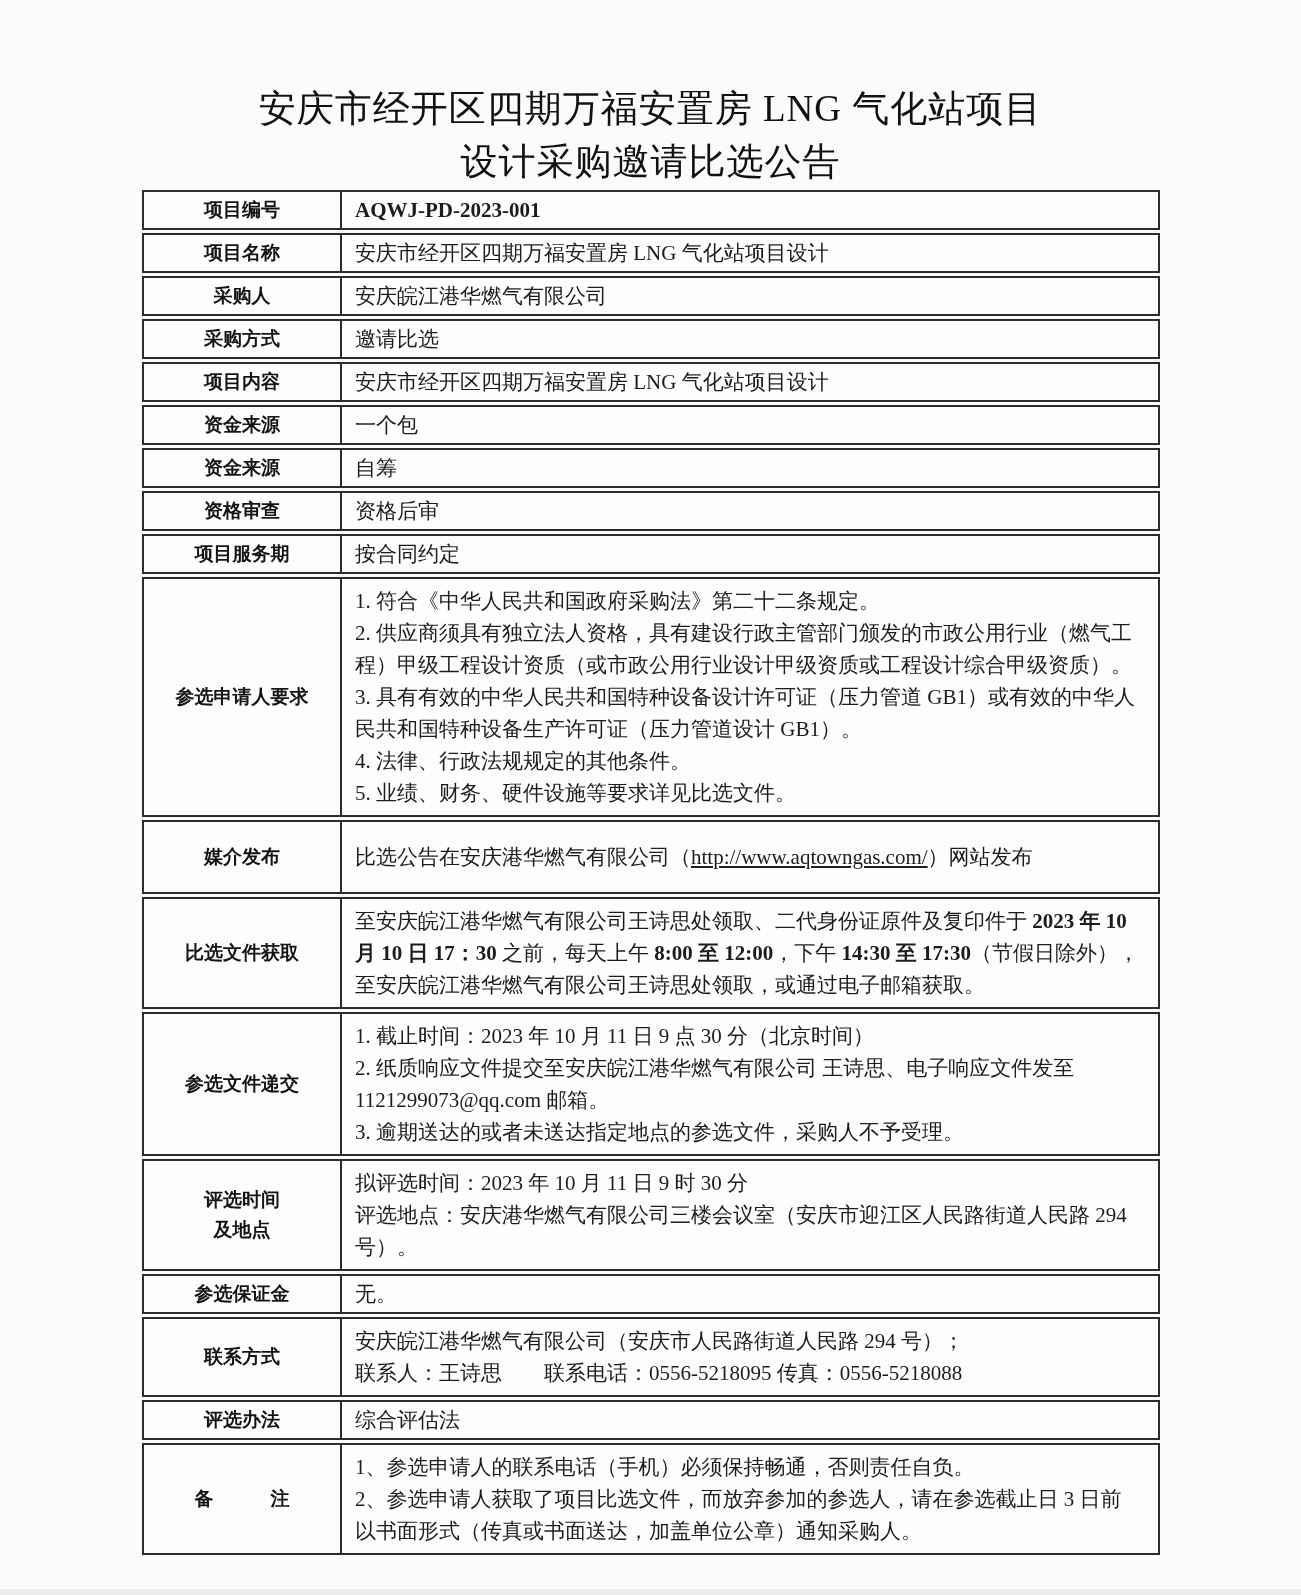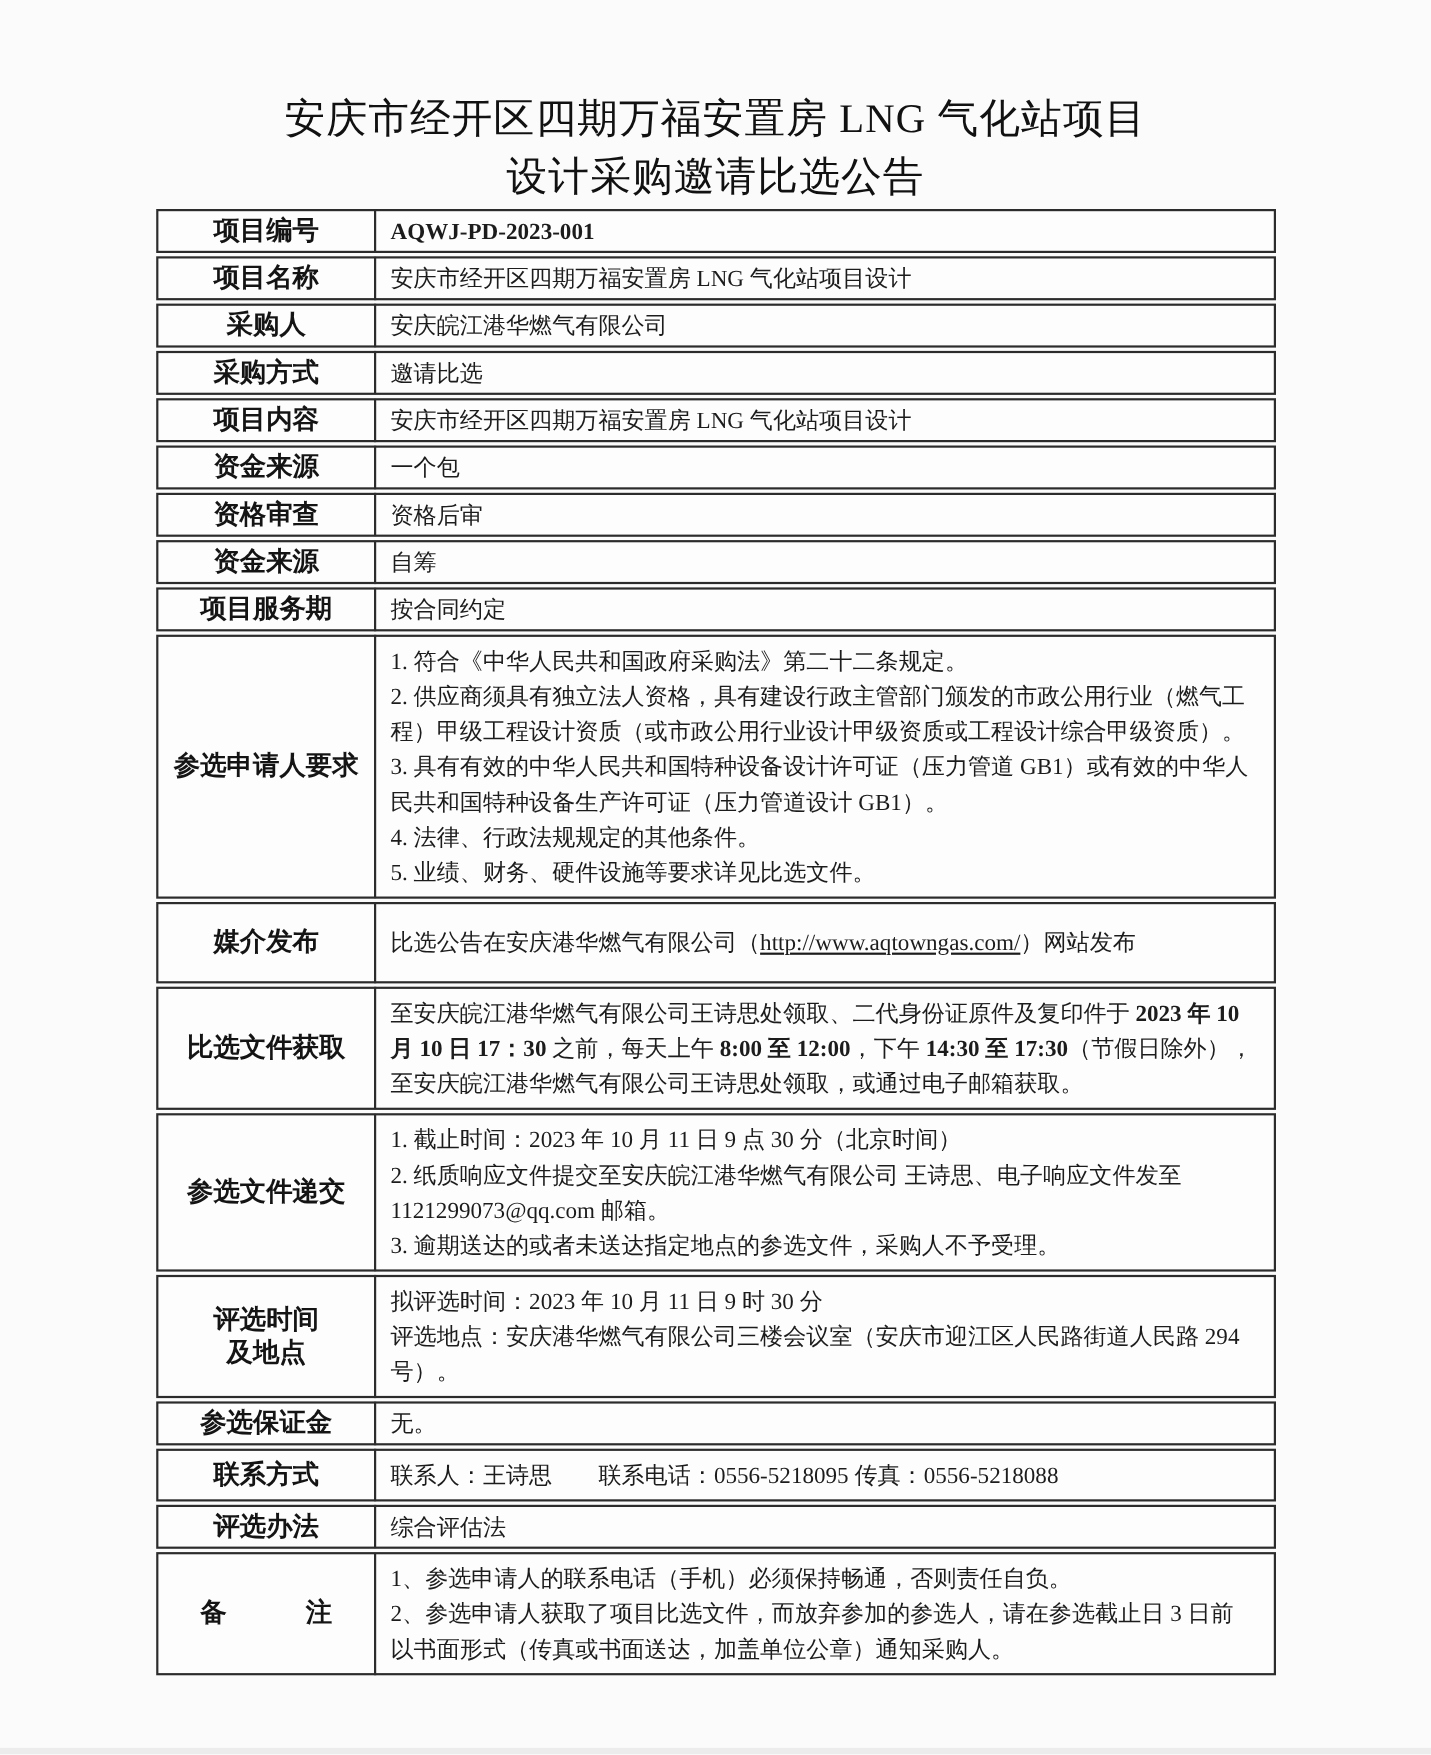--- a/index.html
+++ b/index.html
@@ -44,21 +44,21 @@
     box-sizing:border-box;
   }
   .cell.label{
     flex:0 0 200px;
     display:flex;
     flex-direction:column;
     justify-content:center;
     align-items:center;
     text-align:center;
     font-weight:bold;
-    font-size:24px;
+    font-size:19px;
     line-height:30px;
     padding:2px 0;
     color:#141414;
   }
   .cell.value{
     flex:1 1 auto;
     margin-left:-2px;
     display:flex;
     flex-direction:column;
     justify-content:center;
@@ -136,34 +136,34 @@
         </div>
       </div>
       <div class="row" data-row-id="package-division">
         <div class="cell label">
           <div class="label-line">资金来源</div>
         </div>
         <div class="cell value">
           <div class="vline"><span>一个包</span></div>
         </div>
       </div>
+      <div class="row" data-row-id="funding-source">
+        <div class="cell label">
+          <div class="label-line">资金来源</div>
+        </div>
+        <div class="cell value">
+          <div class="vline"><span>自筹</span></div>
+        </div>
+      </div>
       <div class="row" data-row-id="qualification-review">
         <div class="cell label">
           <div class="label-line">资格审查</div>
         </div>
         <div class="cell value">
           <div class="vline"><span>资格后审</span></div>
-        </div>
-      </div>
-      <div class="row" data-row-id="funding-source">
-        <div class="cell label">
-          <div class="label-line">资金来源</div>
-        </div>
-        <div class="cell value">
-          <div class="vline"><span>自筹</span></div>
         </div>
       </div>
       <div class="row" data-row-id="service-period">
         <div class="cell label">
           <div class="label-line">项目服务期</div>
         </div>
         <div class="cell value">
           <div class="vline"><span>按合同约定</span></div>
         </div>
       </div>
@@ -221,20 +221,21 @@
         </div>
         <div class="cell value">
           <div class="vline"><span>无。</span></div>
         </div>
       </div>
       <div class="row" data-row-id="contact-info">
         <div class="cell label">
           <div class="label-line">联系方式</div>
         </div>
         <div class="cell value">
+          <div class="vline"><span>安庆皖江港华燃气有限公司（安庆市人民路街道人民路 294 号）；</span></div>
           <div class="vline"><span>联系人：王诗思　　联系电话：0556-5218095 传真：0556-5218088</span></div>
         </div>
       </div>
       <div class="row" data-row-id="evaluation-method">
         <div class="cell label">
           <div class="label-line">评选办法</div>
         </div>
         <div class="cell value">
           <div class="vline"><span>综合评估法</span></div>
         </div>

